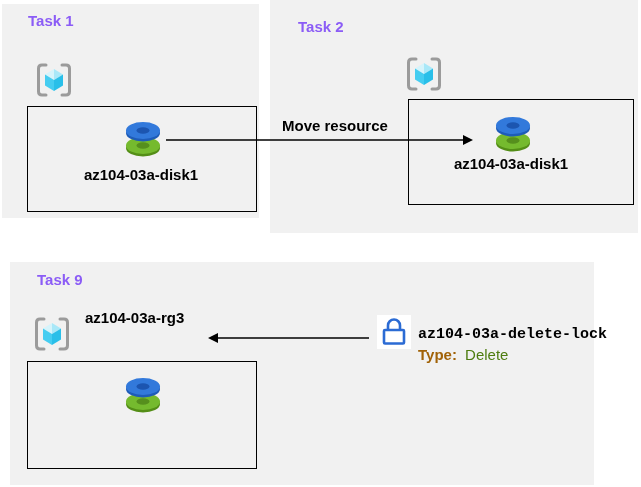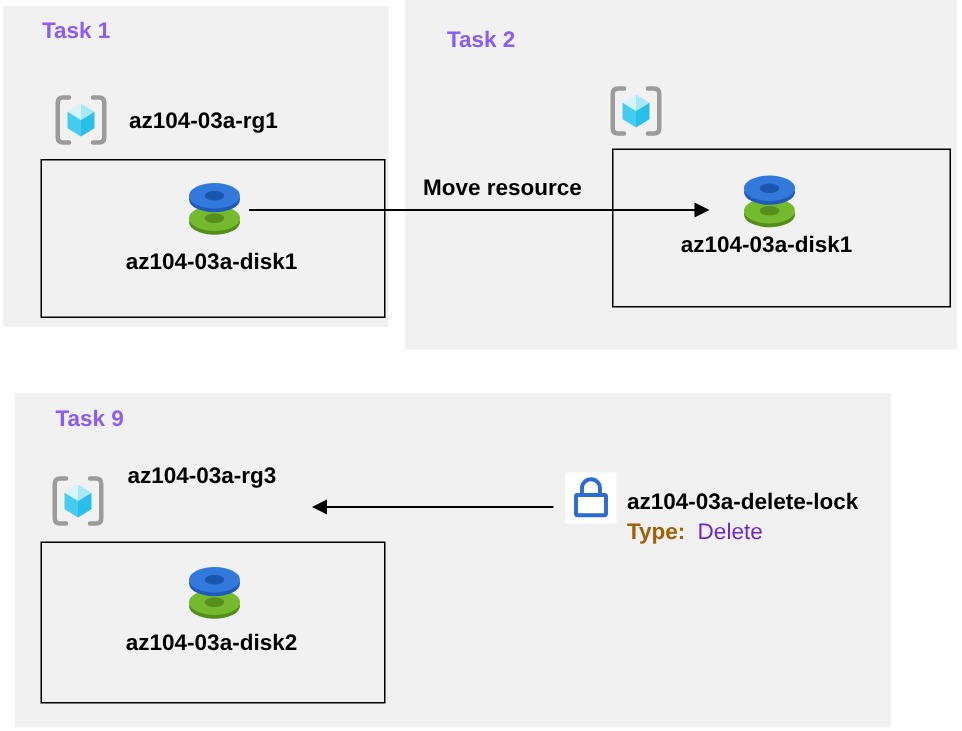--- a/index.html
+++ b/index.html
@@ -25,21 +25,21 @@
     position:absolute; border:1px solid #000000; background:transparent;
   }
   .icon { position:absolute; }
   .center-lbl { text-align:center; }
 
   .lock-tile {
     position:absolute; width:34px; height:34px; background:#ffffff;
   }
   .type-line { position:absolute; font-size:15px; white-space:nowrap; }
   .type-line .type-key { font-weight:bold; color:#a16207; }
-  .type-line .type-val { font-weight:normal; color:#6d28d9;margin-top:32px; }
+  .type-line .type-val { font-weight:normal; color:#4d7c0f;margin-top:32px; }
 
   svg { display:block; }
 </style>
 </head>
 <body>
 
 <div id="canvas">
 
   <div class="panel" id="panel-task1">
     <div class="task-title" style="left:26px; top:8px;">Task 1</div>
@@ -47,21 +47,20 @@
     <div class="icon" style="left:32px; top:58px;">
       <svg width="40" height="36" viewBox="0 0 40 36">
         <path d="M12 3 H8 Q4.5 3 4.5 6.5 V29.5 Q4.5 33 8 33 H12" fill="none" stroke="#9b9b9b" stroke-width="3" stroke-linecap="round"></path>
         <path d="M28 3 H32 Q35.5 3 35.5 6.5 V29.5 Q35.5 33 32 33 H28" fill="none" stroke="#9b9b9b" stroke-width="3" stroke-linecap="round"></path>
         <polygon points="20,7 11,12.5 20,18" fill="#d6f4fb"></polygon>
         <polygon points="20,7 29,12.5 20,18" fill="#a9e8f8"></polygon>
         <polygon points="11,12.5 20,18 20,29 11,23.5" fill="#45cdf1"></polygon>
         <polygon points="29,12.5 20,18 20,29 29,23.5" fill="#29bfe9"></polygon>
       </svg>
     </div>
-    <div class="lbl" style="left:84px; top:68px;">az104-03a-rg1</div>
 
     <div class="resource-box" style="left:25px; top:102px; width:228px; height:104px;"></div>
 
     <div class="icon" style="left:121px; top:115px;">
       <svg width="40" height="40" viewBox="0 0 40 40">
         <ellipse cx="20" cy="29" rx="17" ry="8.5" fill="#548e17"></ellipse>
         <ellipse cx="20" cy="26.5" rx="17" ry="8.5" fill="#75ba2e"></ellipse>
         <ellipse cx="20" cy="26.5" rx="6.5" ry="3.2" fill="#568f1d"></ellipse>
         <ellipse cx="20" cy="14" rx="17" ry="8.5" fill="#1e5cb8"></ellipse>
         <ellipse cx="20" cy="11.5" rx="17" ry="8.5" fill="#3279db"></ellipse>
@@ -126,29 +125,28 @@
     <div class="icon" style="left:113px; top:113px;">
       <svg width="40" height="40" viewBox="0 0 40 40">
         <ellipse cx="20" cy="29" rx="17" ry="8.5" fill="#548e17"></ellipse>
         <ellipse cx="20" cy="26.5" rx="17" ry="8.5" fill="#75ba2e"></ellipse>
         <ellipse cx="20" cy="26.5" rx="6.5" ry="3.2" fill="#568f1d"></ellipse>
         <ellipse cx="20" cy="14" rx="17" ry="8.5" fill="#1e5cb8"></ellipse>
         <ellipse cx="20" cy="11.5" rx="17" ry="8.5" fill="#3279db"></ellipse>
         <ellipse cx="20" cy="11.5" rx="6.5" ry="3.2" fill="#1c55b0"></ellipse>
       </svg>
     </div>
-    <div class="lbl center-lbl" style="left:17px; top:158px; width:228px;">az104-03a-disk2</div>
 
     <div class="lock-tile" style="left:367px; top:53px;">
       <svg width="34" height="34" viewBox="0 0 34 34">
         <path d="M11 15 V10.5 a6 6 0 0 1 12 0 V15" fill="none" stroke="#2b6bd4" stroke-width="2.6"></path>
         <rect x="7" y="15" width="20" height="13.5" rx="1" fill="#ffffff" stroke="#2b6bd4" stroke-width="2.6"></rect>
       </svg>
     </div>
-    <div class="lbl" style="left:408px; top:64px;">az104-03a-delete-lock</div>
+    <div class="lbl" style="left:408px; top:64px;font-family:Liberation Mono, monospace;">az104-03a-delete-lock</div>
     <div class="type-line" style="left:408px; top:84px;">
       <span class="type-key">Type:</span>
       <span class="type-val" style="margin-left: 4px;">Delete</span>
     </div>
   </div>
 
   <svg style="position:absolute; left:203px; top:329px;" width="170" height="18">
     <line x1="166" y1="9" x2="14" y2="9" stroke="#000000" stroke-width="1.4"></line>
     <polygon points="15,4 5,9 15,14" fill="#000000"></polygon>
   </svg>

